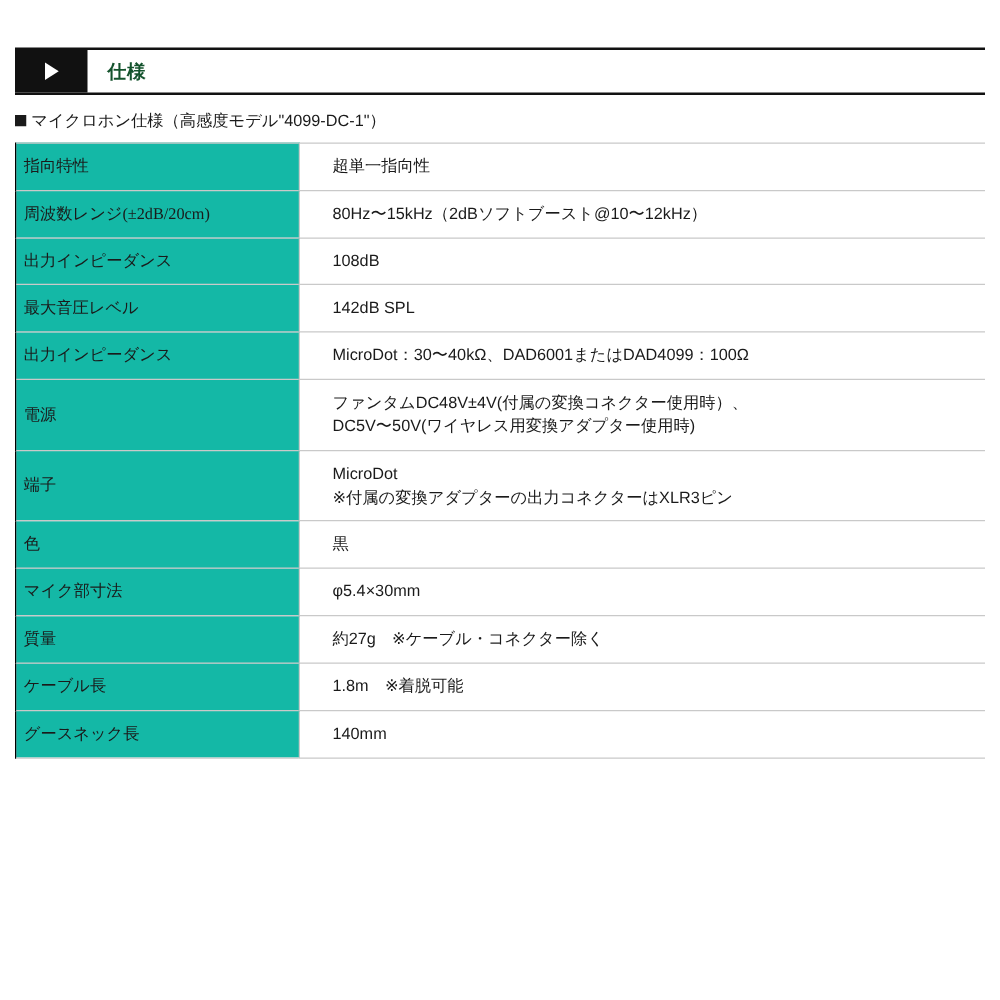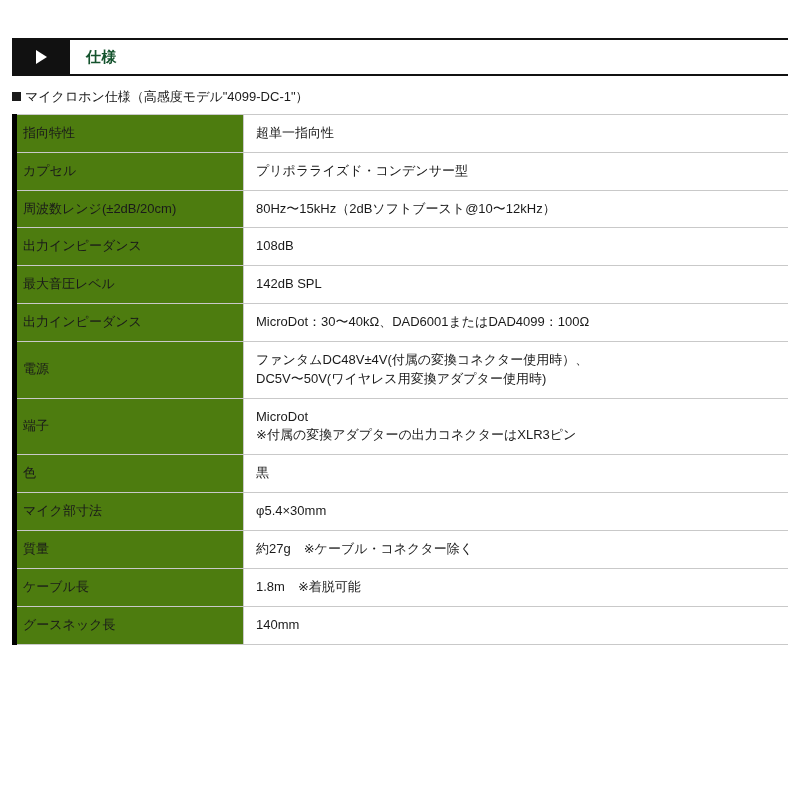--- a/index.html
+++ b/index.html
@@ -86,31 +86,32 @@
   }
   table.spec th, table.spec td {
     text-align: left;
     vertical-align: middle;
     font-weight: normal;
     padding: 9px 8px 9px 6px;
     line-height: 1.45;
   }
   table.spec th {
     width: 212px;
-    background: #4d7c0f;
+    background: #14b8a6;
     border-right: 1px solid #c9c9c9;
-    border-left: 5px solid #000000;
-    color: #1a1a1a;
+    border-left: 1px solid #000000;
+    color: #1a1a1a;
+    font-family: Liberation Serif, serif;
   }
   table.spec td {
     background: #ffffff;
     padding-left: 12px;
     color: #1a1a1a;
   }
-  .nowrap-line { display: block; }
+  .nowrap-line { display: block; margin-left: 14px; }
 </style>
 </head>
 <body>
 
 <div class="page">
 
   <div class="header">
     <div class="header-marker">
       <div class="tri"></div>
     </div>
@@ -124,26 +125,20 @@
 
   <table class="spec">
     <tbody>
         <tr>
           <th>指向特性</th>
           <td>
             <span class="nowrap-line">超単一指向性</span>
           </td>
         </tr>
         <tr>
-          <th>カプセル</th>
-          <td>
-            <span class="nowrap-line">プリポラライズド・コンデンサー型</span>
-          </td>
-        </tr>
-        <tr>
           <th>周波数レンジ(±2dB/20cm)</th>
           <td>
             <span class="nowrap-line">80Hz〜15kHz（2dBソフトブースト@10〜12kHz）</span>
           </td>
         </tr>
         <tr>
           <th>出力インピーダンス</th>
           <td>
             <span class="nowrap-line">108dB</span>
           </td>

